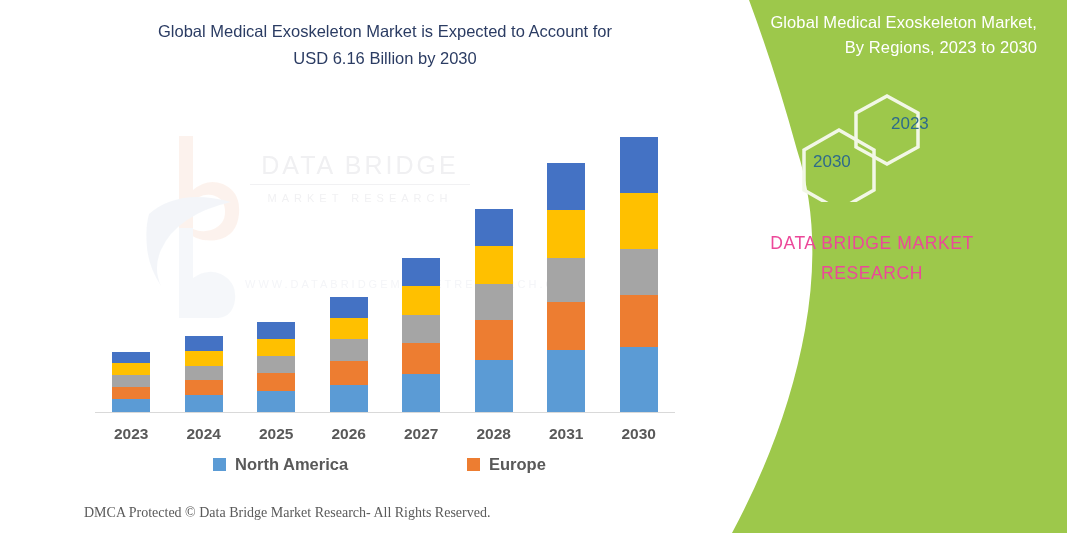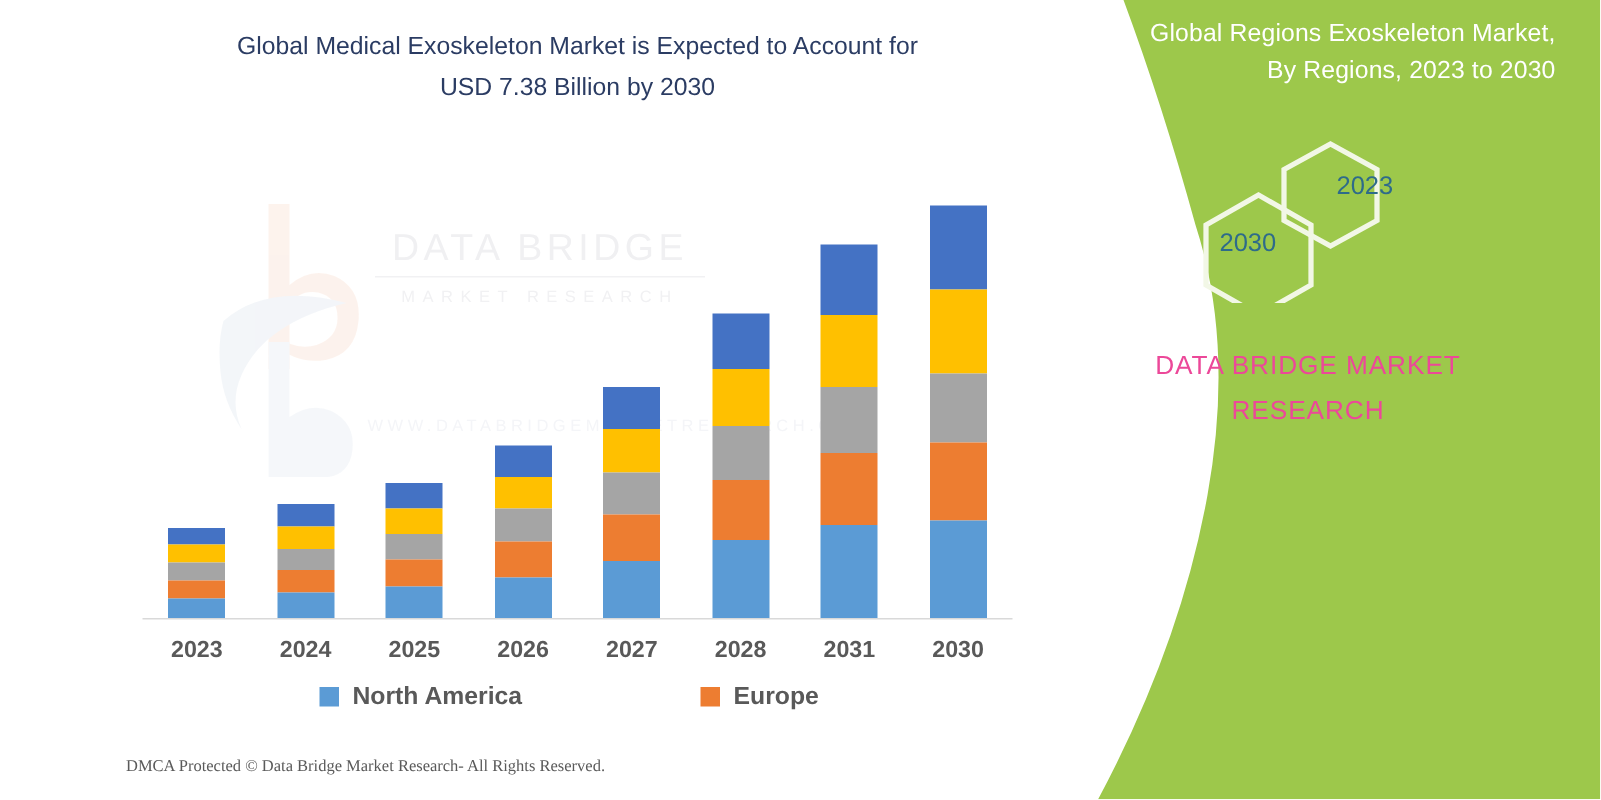--- a/index.html
+++ b/index.html
@@ -76,32 +76,32 @@
   }
 
   
   .legend{position:absolute;left:95px;top:455px;width:580px;height:26px;}
   .lg-item{position:absolute;top:0;display:flex;align-items:center;gap:9px;}
   .lg-swatch{width:13px;height:13px;display:inline-block;}
   .lg-text{color:#595959;font-size:16.5px;font-weight:bold;}
 
   
   .footer{position:absolute;left:0;top:505px;width:700px;height:20px;}
-  .ft{position:absolute;top:0;color:#5a5a5a;font-size:11px;font-family:"Liberation Serif",serif;white-space:nowrap;}
+  .ft{position:absolute;top:0;color:#5a5a5a;font-size:14px;font-family:"Liberation Serif",serif;white-space:nowrap;}
   .ft-left{left:84px;}
   .ft-right{left:400px;}
 </style>
 </head>
 <body>
 
 <div id="root">
 
   <div class="chart-title">
     <span>Global Medical Exoskeleton Market is Expected to Account for</span>
-    <span>USD 7.38 Billion by 2030</span>
+    <span>USD 6.16 Billion by 2030</span>
   </div>
 
   <div class="plot">
 
     <div class="watermark">
       <svg width="320" height="190" viewBox="0 0 320 190">
         <g opacity="0.5">
           <path d="M44 8 L58 8 L58 62 Q72 50 88 56 Q106 64 104 86 Q102 108 82 112 Q62 115 50 102 L50 96 Q62 106 76 102 Q90 97 90 84 Q90 70 77 67 Q64 65 58 76 L58 118 L44 118 Z" fill="#FBE7DC"></path>
           <path d="M14 86 Q44 60 96 74 Q70 80 52 92 Q34 104 26 122 Q18 140 26 158 Q14 140 12 120 Q10 100 14 86 Z" fill="#E8EDF4"></path>
           <path d="M44 100 L58 100 L58 150 Q72 140 86 146 Q102 154 100 172 Q98 188 84 190 L44 190 Z" fill="#EDF1F6"></path>
@@ -201,21 +201,21 @@
   <div class="footer">
     <div class="ft ft-left">DMCA Protected © Data Bridge Market Research- All Rights Reserved.</div>
   </div>
 
   <div class="green-panel">
     <svg width="390" height="533" viewBox="0 0 390 533">
       <path d="M72 0 L390 0 L390 533 L55 533 Q110 430 128 330 Q146 230 120 150 Q98 70 72 0 Z" fill="#9DC84B"></path>
     </svg>
 
     <div class="gp-title">
-      <span>Global Regions Exoskeleton Market,</span>
+      <span>Global Medical Exoskeleton Market,</span>
       <span>By Regions, 2023 to 2030</span>
     </div>
 
     <div class="hex-wrap">
       <svg width="190" height="110" viewBox="0 0 190 110">
         <polygon points="100,4 131,21 131,55 100,72 69,55 69,21" fill="none" stroke="#F2F7E6" stroke-width="3.5"></polygon>
         <polygon points="52,38 87,58 87,98 52,118 17,98 17,58" fill="none" stroke="#F2F7E6" stroke-width="3.5"></polygon>
       </svg>
       <div class="hex-label hex-2030">2030</div>
       <div class="hex-label hex-2023">2023</div>

